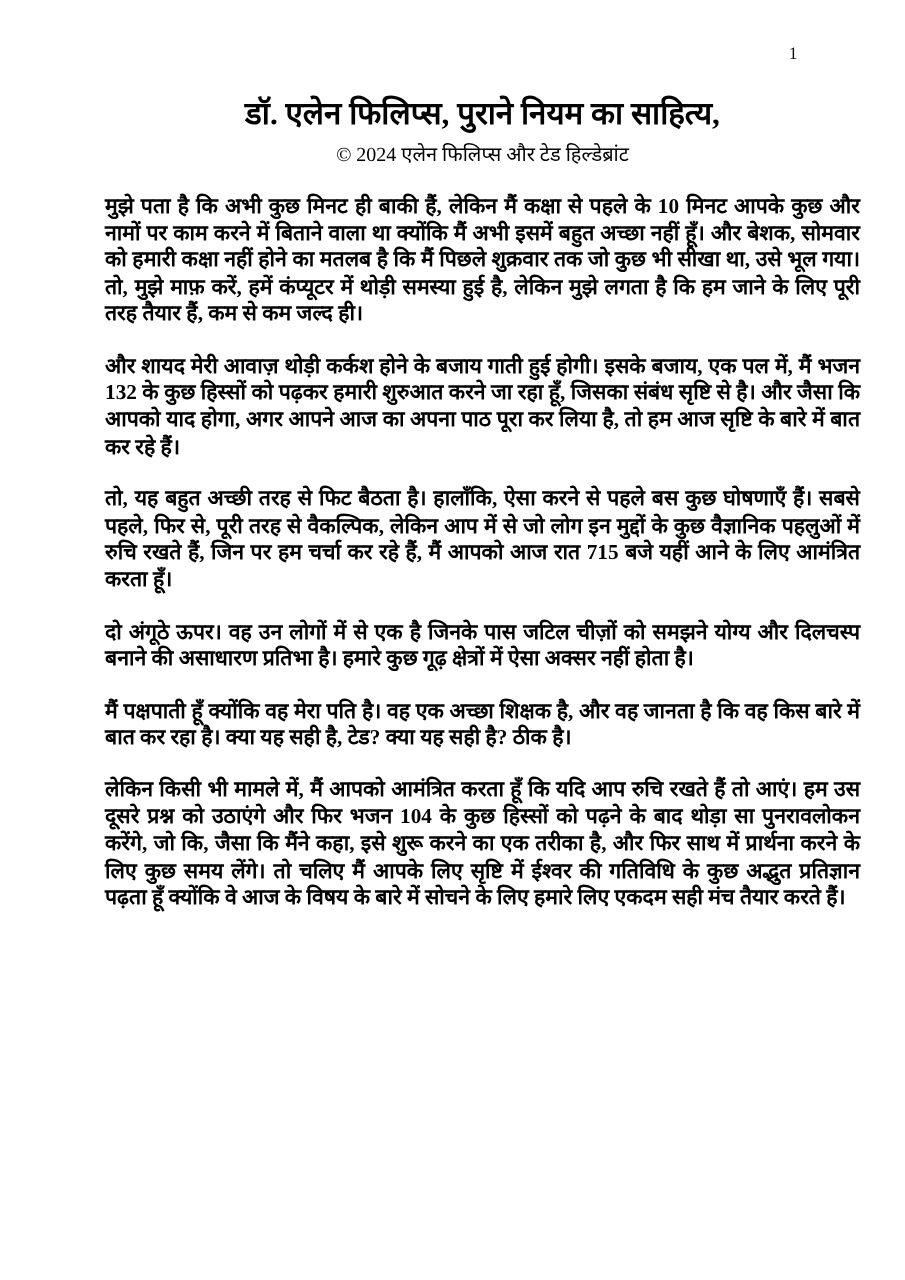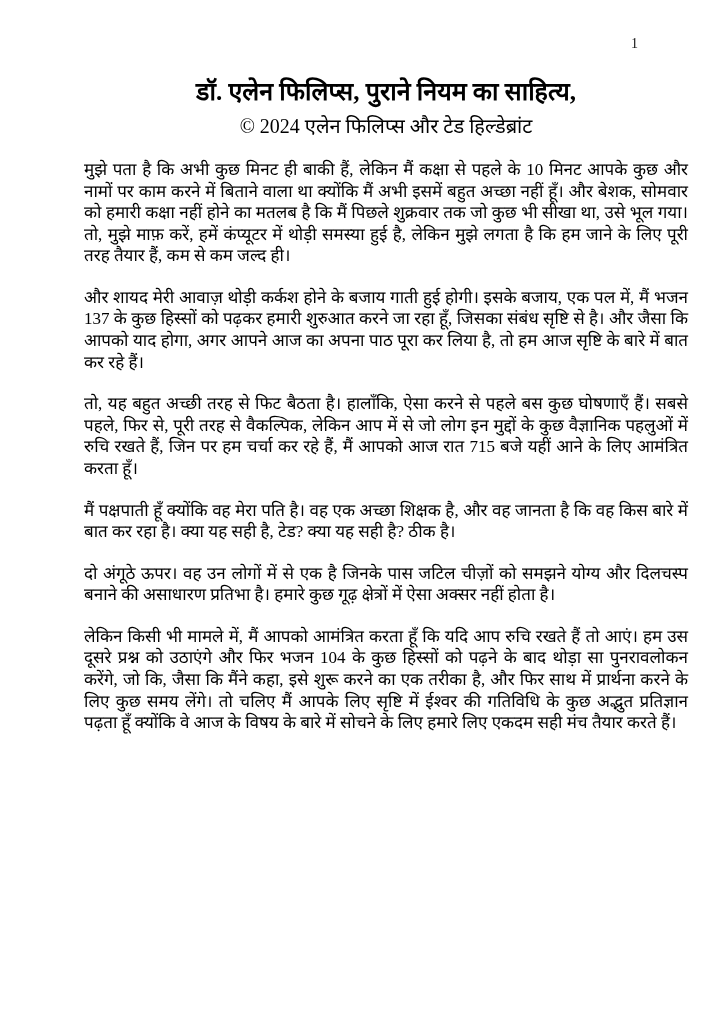--- a/index.html
+++ b/index.html
@@ -25,41 +25,42 @@
   }
   .doc-title {
     text-align: center;
     font-size: 25px;
     font-weight: bold;
     line-height: 1.28;
     margin: 0 0 4px 0;
   }
   .copyright {
     text-align: center;
-    font-size: 20px;
+    font-size: 16px;
     margin: 0 0 20px 0;
   }
   .para {
     font-size: 17px;
     line-height: 1.27;
     text-align: justify;
     margin: 0 0 20px 0;
+    font-weight: bold;
   }
 </style>
 </head>
 <body>
 
 <div class="page-number">1</div>
 
 <div class="content">
 
   <h1 class="doc-title"><span>डॉ. एलेन फिलिप्स, पुराने नियम का साहित्य,</span><br></h1>
 
   <div class="copyright">© 2024 एलेन फिलिप्स और टेड हिल्डेब्रांट</div>
 
   <p class="para">मुझे पता है कि अभी कुछ मिनट ही बाकी हैं, लेकिन मैं कक्षा से पहले के 10 मिनट आपके कुछ और नामों पर काम करने में बिताने वाला था क्योंकि मैं अभी इसमें बहुत अच्छा नहीं हूँ। और बेशक, सोमवार को हमारी कक्षा नहीं होने का मतलब है कि मैं पिछले शुक्रवार तक जो कुछ भी सीखा था, उसे भूल गया। तो, मुझे माफ़ करें, हमें कंप्यूटर में थोड़ी समस्या हुई है, लेकिन मुझे लगता है कि हम जाने के लिए पूरी तरह तैयार हैं, कम से कम जल्द ही।</p>
-  <p class="para">और शायद मेरी आवाज़ थोड़ी कर्कश होने के बजाय गाती हुई होगी। इसके बजाय, एक पल में, मैं भजन 137 के कुछ हिस्सों को पढ़कर हमारी शुरुआत करने जा रहा हूँ, जिसका संबंध सृष्टि से है। और जैसा कि आपको याद होगा, अगर आपने आज का अपना पाठ पूरा कर लिया है, तो हम आज सृष्टि के बारे में बात कर रहे हैं।</p>
+  <p class="para">और शायद मेरी आवाज़ थोड़ी कर्कश होने के बजाय गाती हुई होगी। इसके बजाय, एक पल में, मैं भजन 132 के कुछ हिस्सों को पढ़कर हमारी शुरुआत करने जा रहा हूँ, जिसका संबंध सृष्टि से है। और जैसा कि आपको याद होगा, अगर आपने आज का अपना पाठ पूरा कर लिया है, तो हम आज सृष्टि के बारे में बात कर रहे हैं।</p>
   <p class="para">तो, यह बहुत अच्छी तरह से फिट बैठता है। हालाँकि, ऐसा करने से पहले बस कुछ घोषणाएँ हैं। सबसे पहले, फिर से, पूरी तरह से वैकल्पिक, लेकिन आप में से जो लोग इन मुद्दों के कुछ वैज्ञानिक पहलुओं में रुचि रखते हैं, जिन पर हम चर्चा कर रहे हैं, मैं आपको आज रात 715 बजे यहीं आने के लिए आमंत्रित करता हूँ।</p>
+  <p class="para">दो अंगूठे ऊपर। वह उन लोगों में से एक है जिनके पास जटिल चीज़ों को समझने योग्य और दिलचस्प बनाने की असाधारण प्रतिभा है। हमारे कुछ गूढ़ क्षेत्रों में ऐसा अक्सर नहीं होता है।</p>
   <p class="para">मैं पक्षपाती हूँ क्योंकि वह मेरा पति है। वह एक अच्छा शिक्षक है, और वह जानता है कि वह किस बारे में बात कर रहा है। क्या यह सही है, टेड? क्या यह सही है? ठीक है।</p>
-  <p class="para">दो अंगूठे ऊपर। वह उन लोगों में से एक है जिनके पास जटिल चीज़ों को समझने योग्य और दिलचस्प बनाने की असाधारण प्रतिभा है। हमारे कुछ गूढ़ क्षेत्रों में ऐसा अक्सर नहीं होता है।</p>
   <p class="para">लेकिन किसी भी मामले में, मैं आपको आमंत्रित करता हूँ कि यदि आप रुचि रखते हैं तो आएं। हम उस दूसरे प्रश्न को उठाएंगे और फिर भजन 104 के कुछ हिस्सों को पढ़ने के बाद थोड़ा सा पुनरावलोकन करेंगे, जो कि, जैसा कि मैंने कहा, इसे शुरू करने का एक तरीका है, और फिर साथ में प्रार्थना करने के लिए कुछ समय लेंगे। तो चलिए मैं आपके लिए सृष्टि में ईश्वर की गतिविधि के कुछ अद्भुत प्रतिज्ञान पढ़ता हूँ क्योंकि वे आज के विषय के बारे में सोचने के लिए हमारे लिए एकदम सही मंच तैयार करते हैं।</p>
 
 </div>
 
 </body></html>

